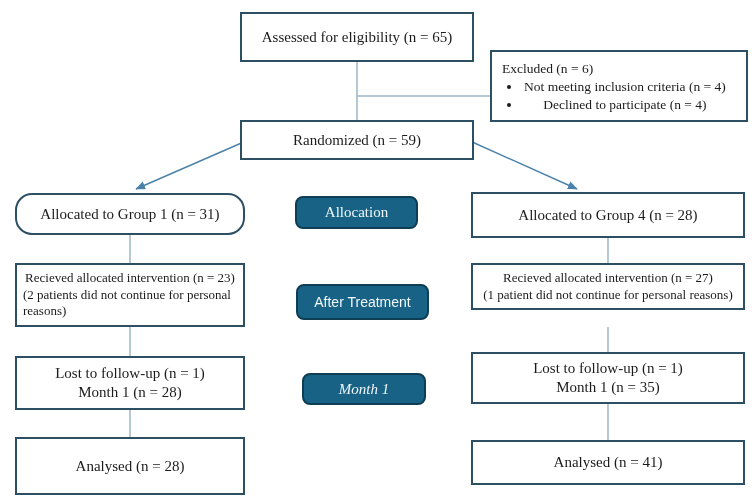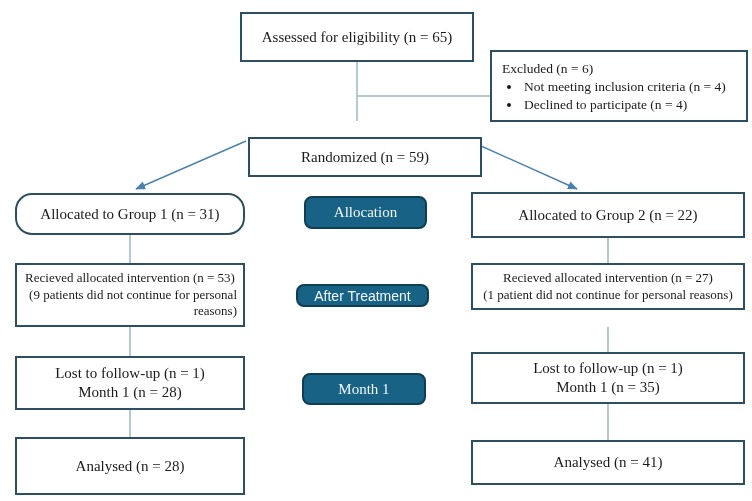--- a/index.html
+++ b/index.html
@@ -24,64 +24,64 @@
   .connector-layer{position:absolute;left:0;top:0;width:752px;height:501px;}
   .box{
     position:absolute;
     background:#ffffff;
     border:2px solid var(--box-border);
     box-sizing:border-box;
     display:flex;
     flex-direction:column;
     align-items:center;
     justify-content:center;
-    text-align:right;
+    text-align:left;
     font-size:15px;
     line-height:1.25;
     z-index:2;
   }
   .box .line{display:block;}
   .box-assessed{left:240px;top:12px;width:234px;height:50px;}
   .box-excluded{
     left:490px;top:50px;width:258px;height:72px;
-    align-items:flex-start;justify-content:center;text-align:left;
+    align-items:flex-start;justify-content:center;text-align:center;
     font-size:13.5px;padding:8px 8px 4px 10px;
   }
   .box-excluded ul{
     margin:1px 0 0 0;padding-left:20px;list-style:disc outside;
   }
   .box-excluded li{margin:0;padding:0 0 1px 2px;}
-  .box-randomized{left:248px;top:120px;width:234px;height:40px;margin-top:17px;}
+  .box-randomized{left:240px;top:120px;width:234px;height:40px;}
   .box-alloc-1{left:15px;top:193px;width:230px;height:42px;border-radius:17px;}
   .box-alloc-2{left:471px;top:192px;width:274px;height:46px;}
   .box-received{font-size:13px;line-height:1.3;padding:3px 6px;}
   .box-received-1{left:15px;top:263px;width:230px;height:64px;}
   .box-received-2{left:471px;top:263px;width:274px;height:47px;}
   .box-month1-1{left:15px;top:356px;width:230px;height:54px;}
   .box-month1-2{left:471px;top:352px;width:274px;height:52px;}
   .box-analysed-1{left:15px;top:437px;width:230px;height:58px;}
   .box-analysed-2{left:471px;top:440px;width:274px;height:45px;}
   .badge{
     position:absolute;
     background:var(--badge-fill);
     border:2px solid var(--badge-border);
     border-radius:8px;
     box-sizing:border-box;
     color:var(--badge-text);
     display:flex;align-items:center;justify-content:center;
     font-size:15px;
     z-index:2;
   }
-  .badge-allocation{left:304px;top:196px;width:123px;height:33px;}
+  .badge-allocation{left:295px;top:196px;width:123px;height:33px;}
   .badge-after-treatment{
-    left:296px;top:284px;width:133px;height:23px;
+    left:296px;top:284px;width:133px;height:36px;
     font-family:"Liberation Sans","DejaVu Sans",sans-serif;
     font-size:14px;
   }
-  .badge-month1{left:302px;top:373px;width:124px;height:32px;}
+  .badge-month1{left:302px;top:373px;width:124px;height:32px;font-style:italic;}
   .badge-month3{left:303px;top:453px;width:123px;height:31px;}
 </style>
 </head>
 <body>
 
 <div class="canvas">
 
   <svg class="connector-layer" width="752" height="501" viewBox="0 0 752 501" xmlns="http://www.w3.org/2000/svg">
     <defs>
       <marker id="arrowhead" markerWidth="9" markerHeight="8" refX="6.5" refY="3" orient="auto">
@@ -119,33 +119,33 @@
   </div>
 
   <div class="box box-randomized">
     <span class="line">Randomized (n = 59)</span>
   </div>
 
   <div class="box box-alloc-1">
     <span class="line">Allocated to Group 1 (n = 31)</span>
   </div>
   <div class="box box-received box-received-1">
-    <span class="line">Recieved allocated intervention (n = 53)</span>
-    <span class="line">(9 patients did not continue for personal reasons)</span>
+    <span class="line">Recieved allocated intervention (n = 23)</span>
+    <span class="line">(2 patients did not continue for personal reasons)</span>
   </div>
   <div class="box box-month1-1">
     <span class="line">Lost to follow-up (n = 1)</span>
     <span class="line">Month 1 (n = 28)</span>
   </div>
   <div class="box box-analysed-1">
     <span class="line">Analysed (n = 28)</span>
   </div>
 
   <div class="box box-alloc-2">
-    <span class="line">Allocated to Group 2 (n = 22)</span>
+    <span class="line">Allocated to Group 4 (n = 28)</span>
   </div>
   <div class="box box-received box-received-2">
     <span class="line">Recieved allocated intervention (n = 27)</span>
     <span class="line">(1 patient did not continue for personal reasons)</span>
   </div>
   <div class="box box-month1-2">
     <span class="line">Lost to follow-up (n = 1)</span>
     <span class="line">Month 1 (n = 35)</span>
   </div>
   <div class="box box-analysed-2">

